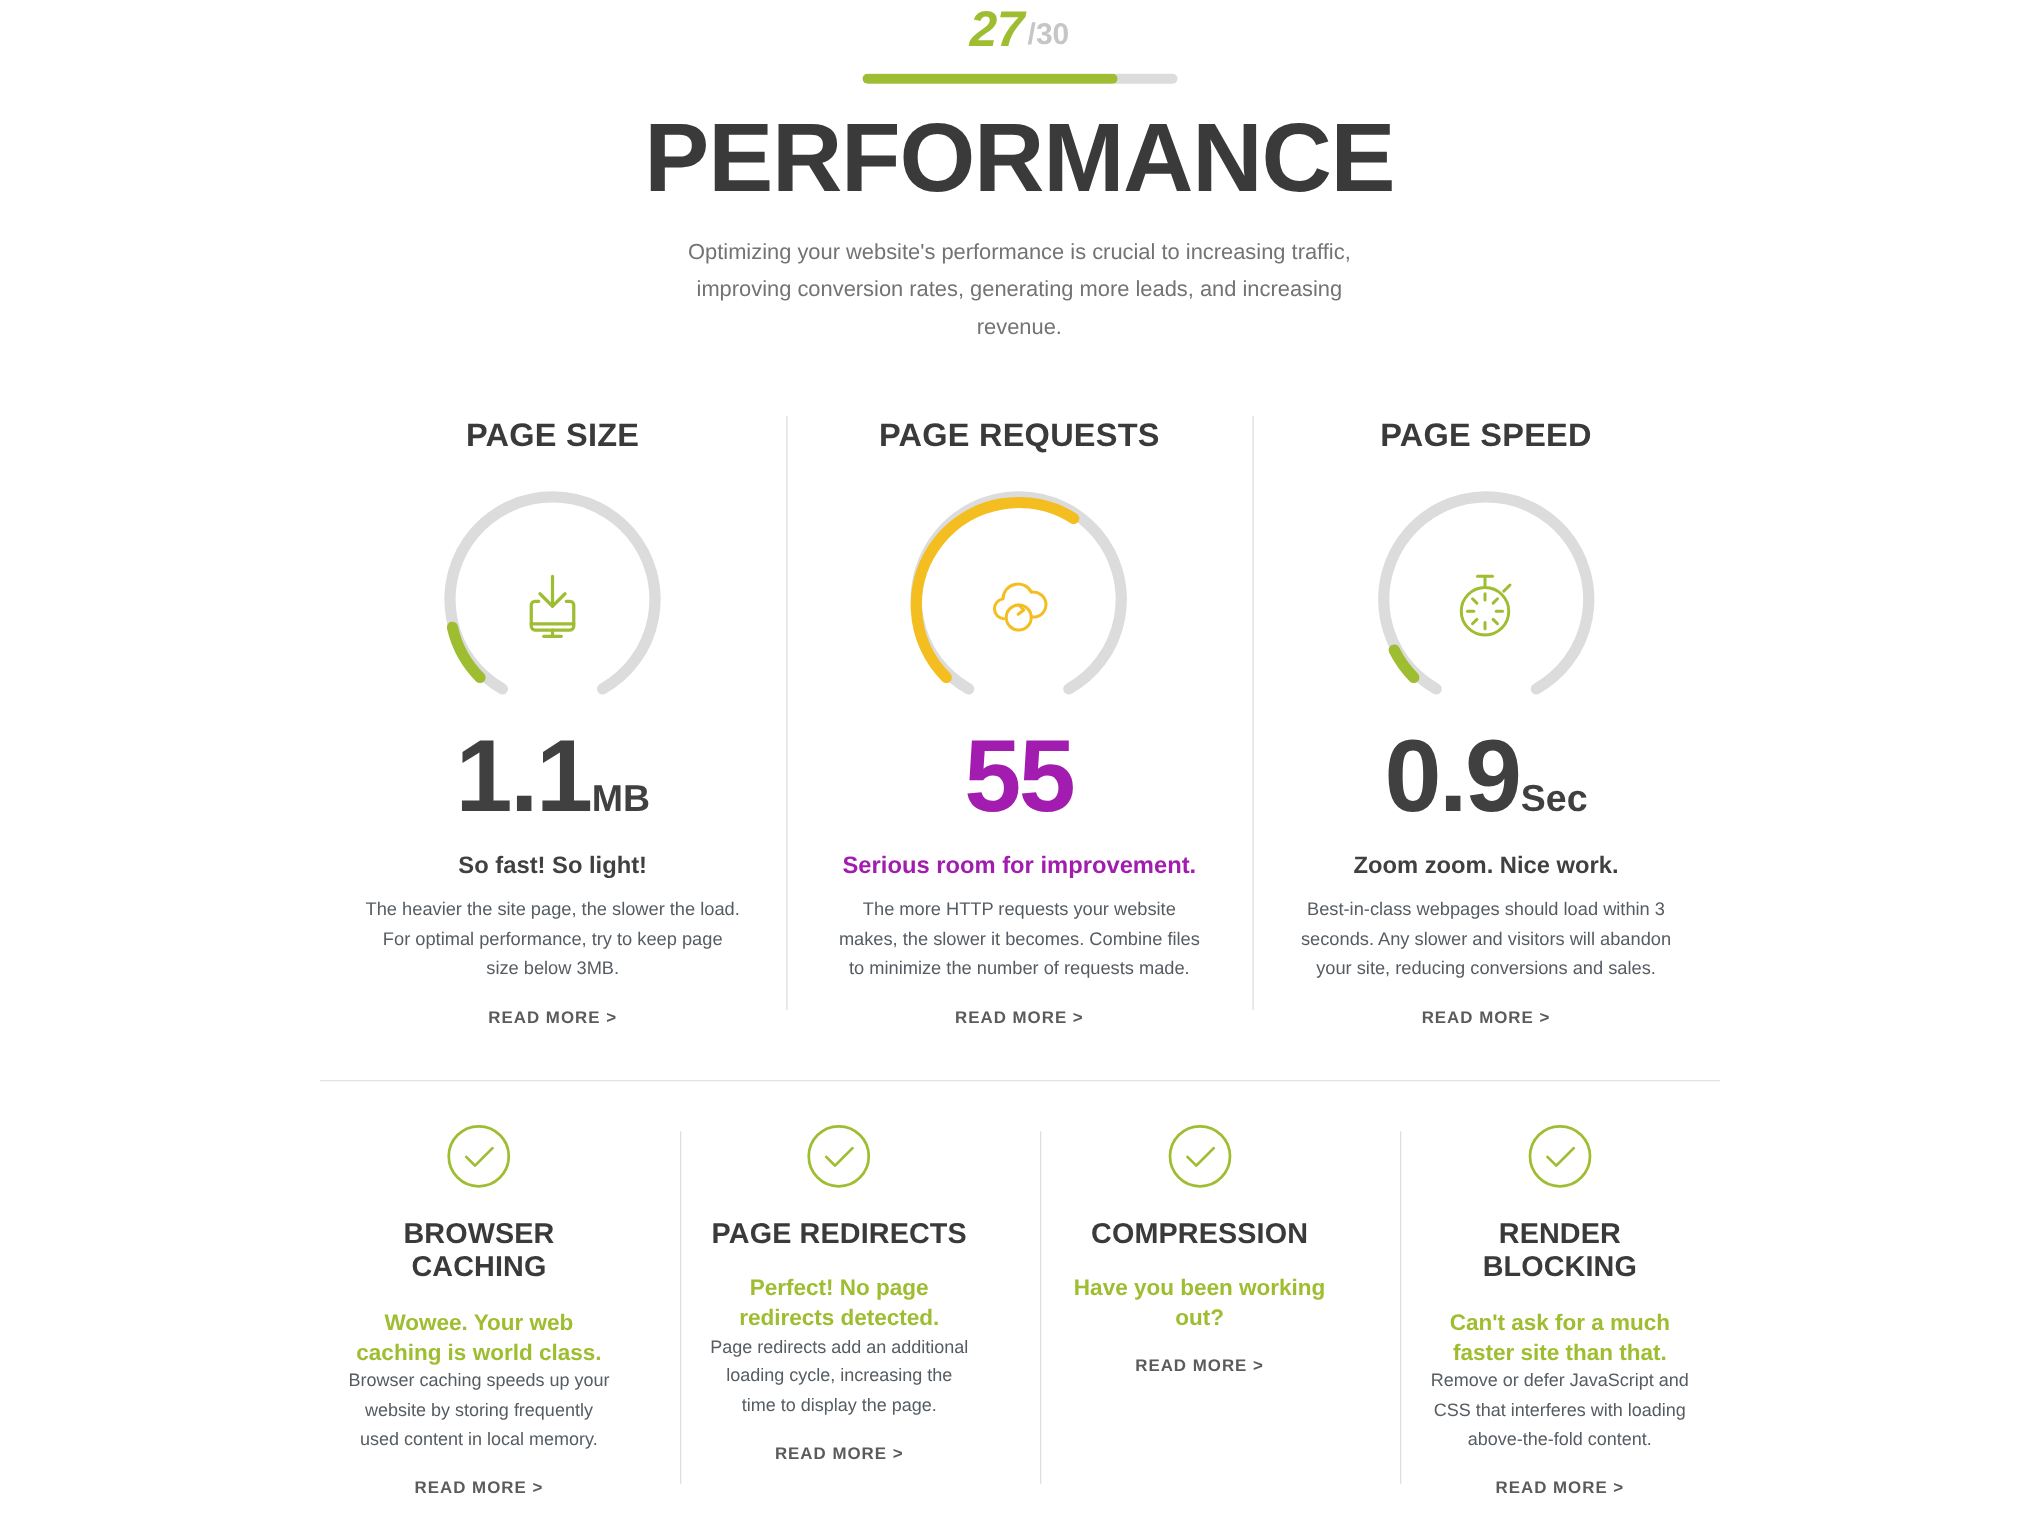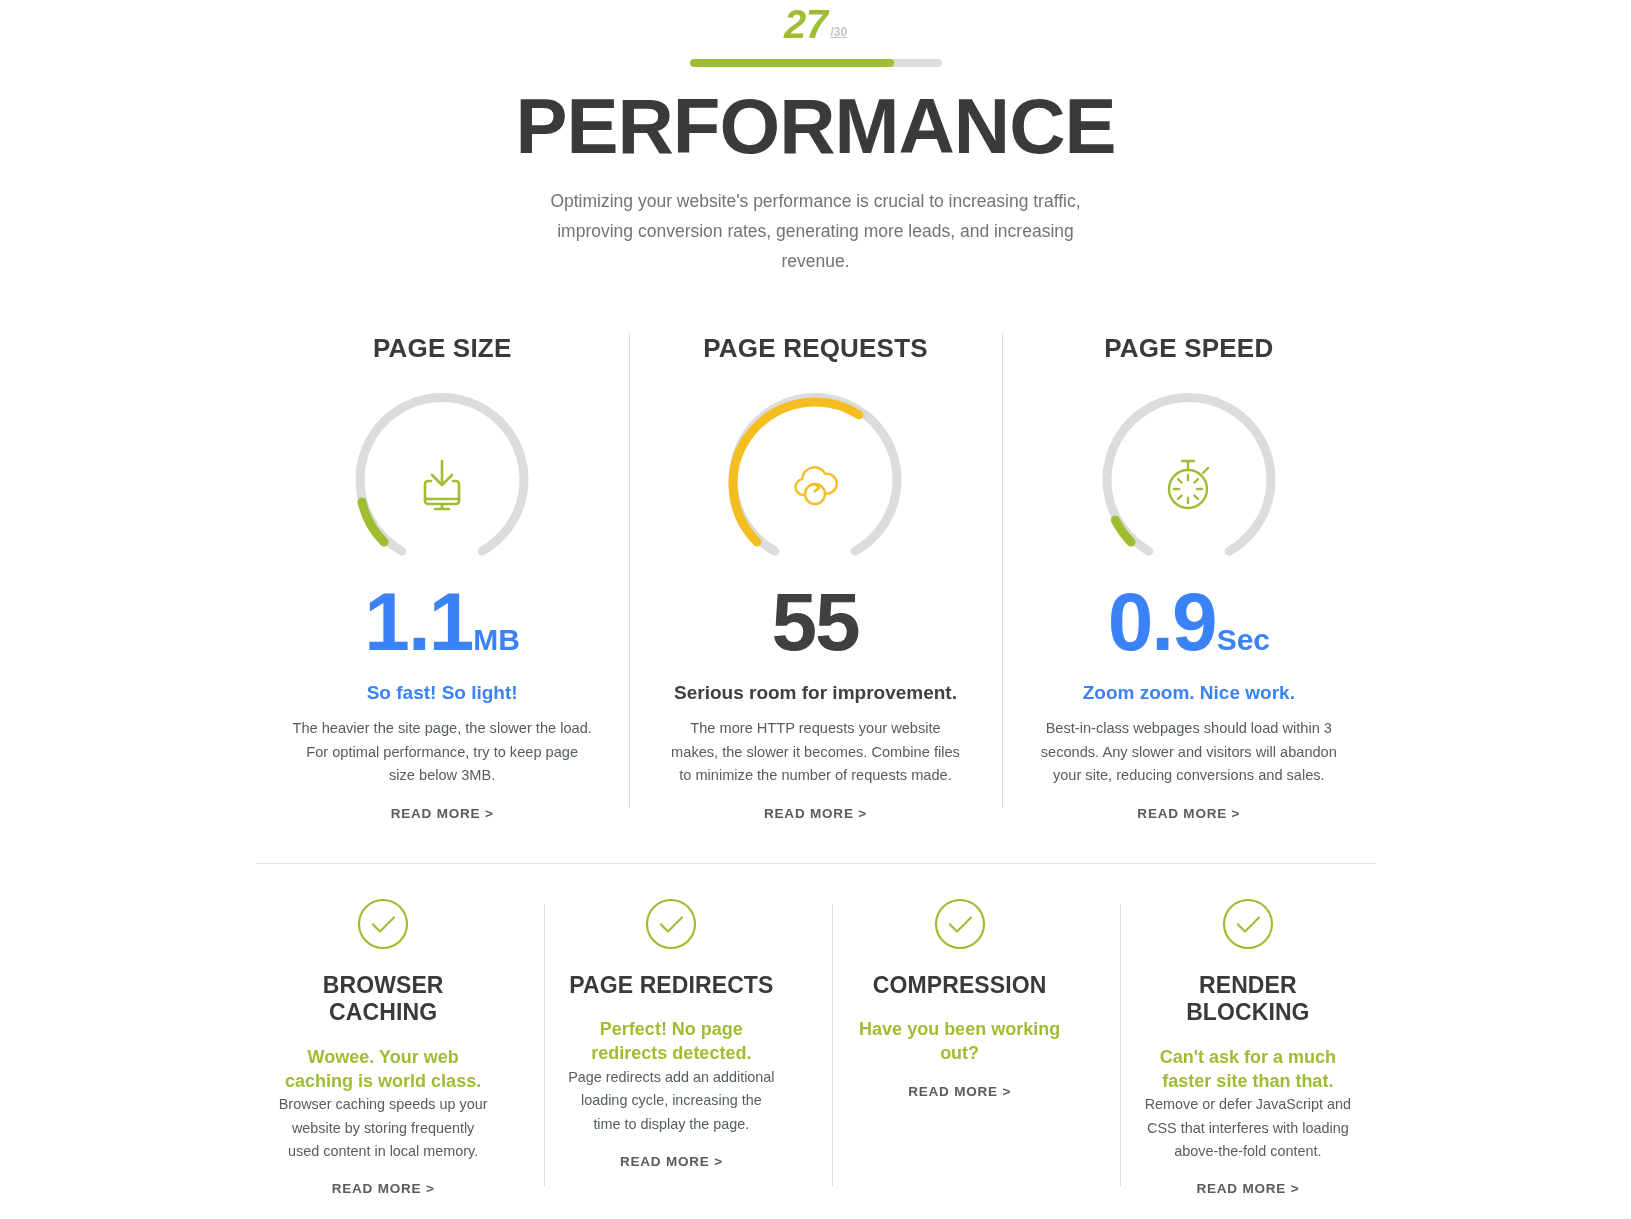--- a/index.html
+++ b/index.html
@@ -32,28 +32,27 @@
     display: inline-block;
     font-size: 40px;
     font-weight: 700;
     color: #9fbd31;
     letter-spacing: -0.5px;
     vertical-align: baseline;
     font-style: italic;
   }
   .score-total {
     display: inline-block;
-    font-size: 12px;
+    font-size: 24px;
     font-weight: 700;
     color: #c6c6c6;
     margin-left: 3px;
     vertical-align: baseline;
     position: relative;
     top: -2px;
-    text-decoration: underline;
   }
   .score-bar-wrap {
     width: 252px;
     height: 8px;
     margin: 15px auto 0;
     background: #dcdcdc;
     border-radius: 4px;
     overflow: hidden;
   }
   .score-bar-fill {
@@ -159,22 +158,22 @@
   .read-more {
     display: inline-block;
     margin-top: 18px;
     font-size: 13.5px;
     font-weight: 700;
     color: #5b5b5b;
     letter-spacing: 0.8px;
     text-decoration: none;
     cursor: pointer;
   }
-  .green  { color: #3b82f6; }
-  .amber  { color: #404040; }
+  .green  { color: #404040; }
+  .amber  { color: #a21caf; }
 
   
   .section-rule {
     width: 1120px;
     height: 1px;
     background: #e2e2e2;
     margin: 41px auto 0;
     border: 0;
   }
 

